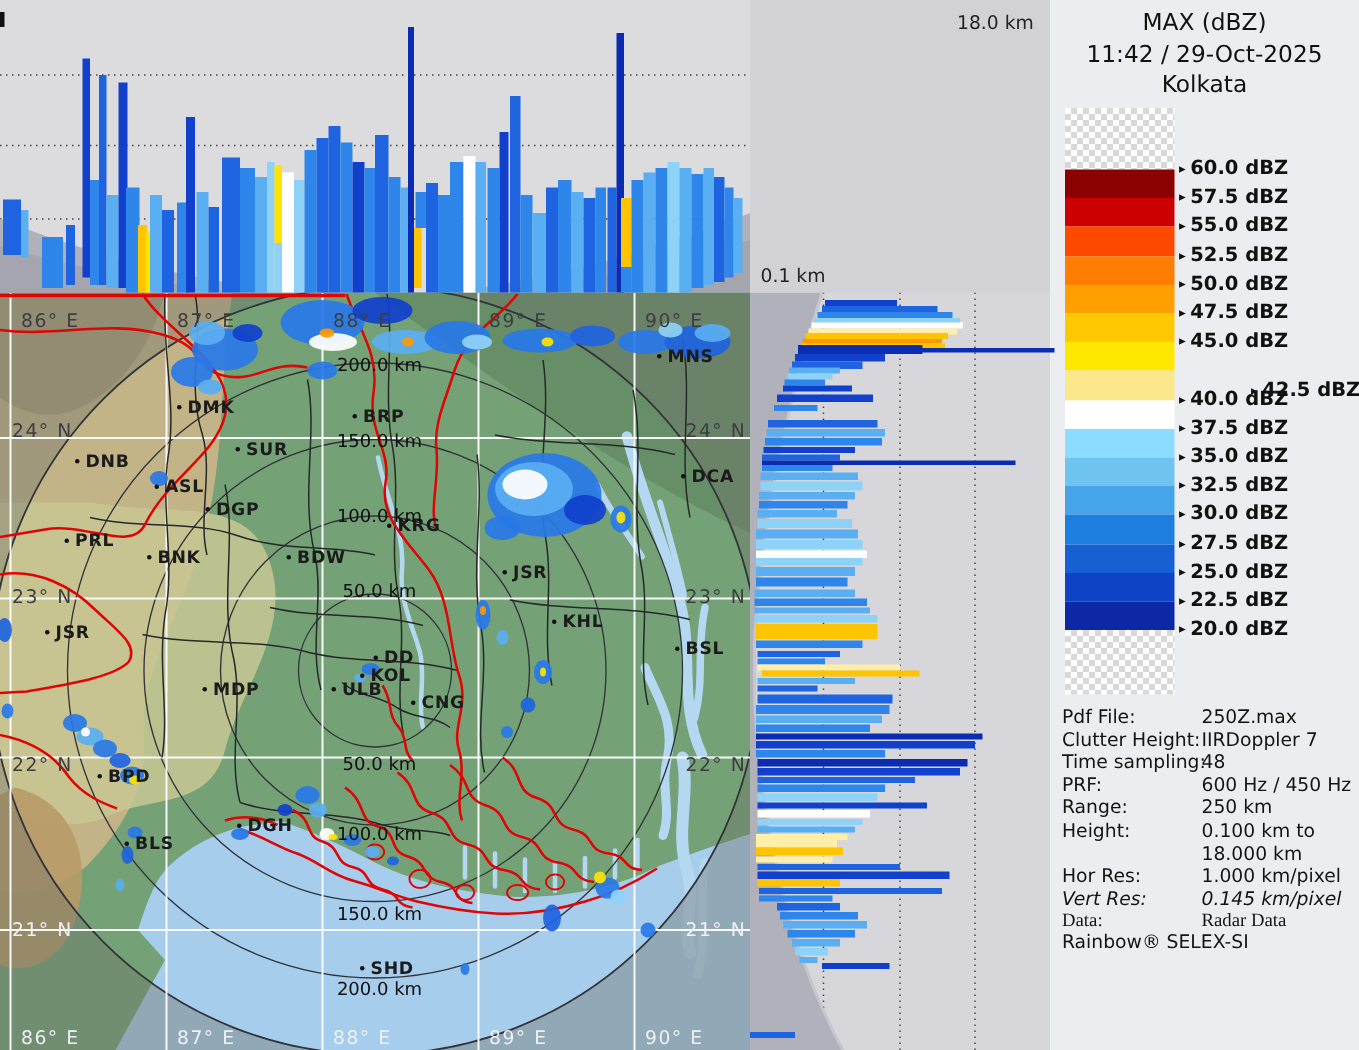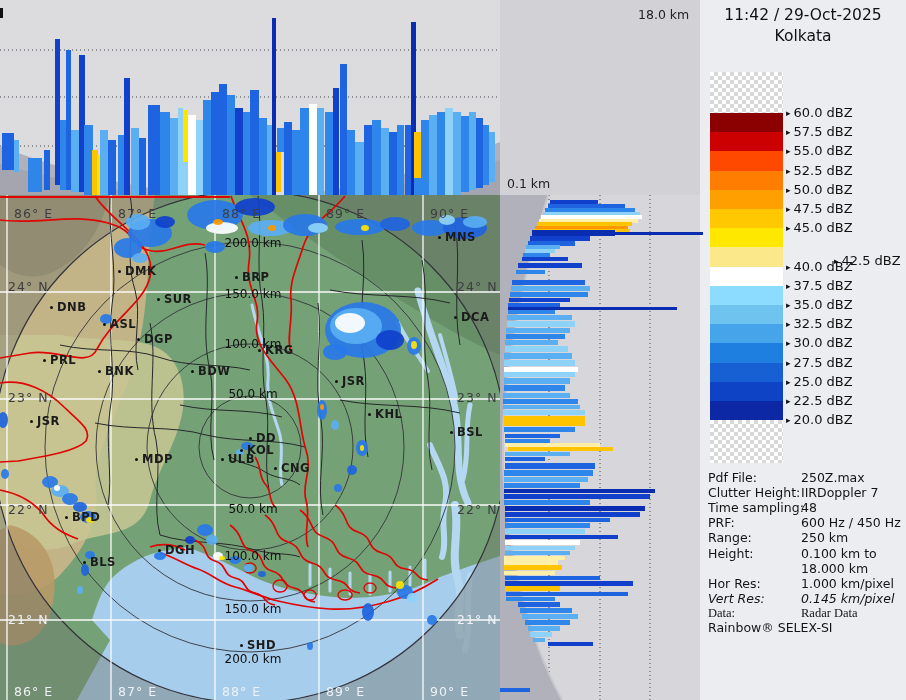--- a/index.html
+++ b/index.html
@@ -23,21 +23,21 @@
   .geo.light{color:#edf2f7;}
   .rng{position:absolute;transform:translateX(-50%);font-size:12px;color:#0e0e0e;white-space:nowrap;}
   
   #legend-title{position:absolute;left:0;top:5px;width:206px;text-align:center;
                 font-size:15.5px;line-height:20.5px;color:#111;}
   .swatch{position:absolute;left:10px;width:73px;}
   .checker{background-color:#fff;
     background-image:linear-gradient(45deg,#d8d8d8 25%,transparent 25%,transparent 75%,#d8d8d8 75%),
                      linear-gradient(45deg,#d8d8d8 25%,transparent 25%,transparent 75%,#d8d8d8 75%);
     background-position:0 0,4px 4px;background-size:8px 8px;}
-  .scale-label{position:absolute;left:86px;font-size:13px;color:#111;white-space:nowrap;}
+  .scale-label{position:absolute;left:86px;font-size:13px;color:#111;white-space:nowrap;font-weight:bold;}
   .scale-label .arr{font-size:9px;margin-right:3px;vertical-align:1px;color:#111;}
   .meta-row{position:absolute;left:8px;width:196px;font-size:12.5px;color:#141414;white-space:nowrap;}
   .meta-row .v{position:absolute;left:93px;}
   #legend-footer{position:absolute;left:8px;top:620px;font-size:12.5px;color:#141414;}
 </style>
 </head>
 <body>
 
 <div id="app">
 
@@ -419,20 +419,21 @@
         <div class="bar" style="left: 28px; top: 431px; width: 32px; height: 5px; background: rgb(90, 174, 242);"></div>
         <div class="bar" style="left: 30px; top: 437px; width: 22px; height: 5px; background: rgb(142, 210, 248);"></div>
         <div class="bar" style="left: 33px; top: 443px; width: 12px; height: 4px; background: rgb(90, 174, 242);"></div>
         <div class="bar" style="left: 48px; top: 447px; width: 45px; height: 4px; background: rgb(16, 64, 204);"></div>
         <div class="bar" style="left: 0px; top: 493px; width: 30px; height: 4px; background: rgb(30, 100, 224);"></div>
       </div>
   </div>
 
   <div id="legend-panel">
     <div id="legend-title">
+      <div>MAX (dBZ)</div>
       <div>11:42 / 29-Oct-2025</div>
       <div>Kolkata</div>
     </div>
     <div id="scale">
         <div class="swatch checker" style="top: 72px; height: 41px;"></div>
         <div class="swatch" style="top: 113px; height: 19.2px; background: rgb(139, 0, 0);"></div>
         <div class="swatch" style="top: 132.2px; height: 19.2px; background: rgb(204, 0, 0);"></div>
         <div class="swatch" style="top: 151.4px; height: 19.2px; background: rgb(255, 72, 0);"></div>
         <div class="swatch" style="top: 170.6px; height: 19.2px; background: rgb(255, 125, 0);"></div>
         <div class="swatch" style="top: 189.8px; height: 19.2px; background: rgb(255, 160, 0);"></div>

